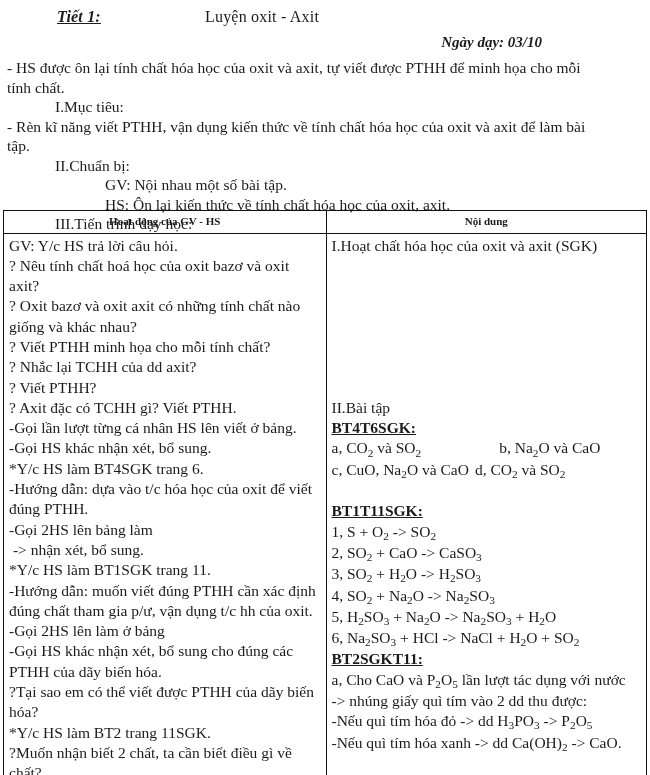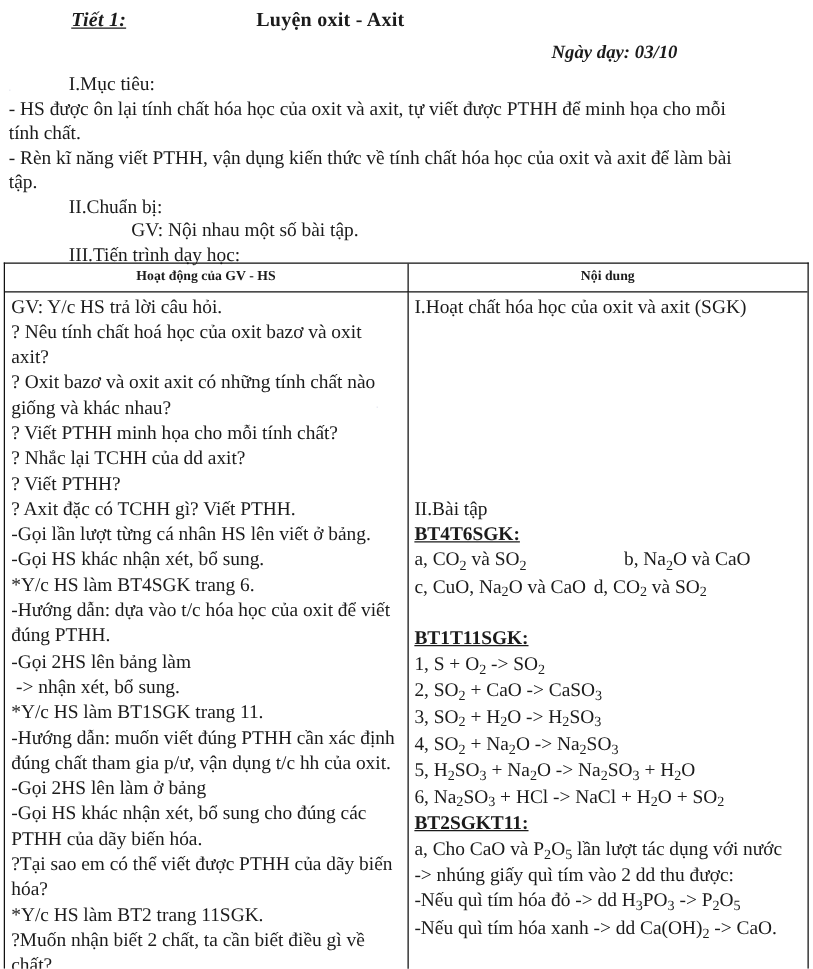--- a/index.html
+++ b/index.html
@@ -41,21 +41,20 @@
     font-size: 16px;
     text-decoration: underline;
     letter-spacing: .2px;
   }
   .lesson-title {
     position: absolute;
     left: 200px;
     top: 2px;
     font-size: 16px;
     letter-spacing: .2px;
-    font-weight: bold;
   }
   .date-row {
     position: relative;
     height: 26px;
   }
   .date-text {
     position: absolute;
     right: 62px;
     top: 2px;
     font-weight: bold;
@@ -149,25 +148,26 @@
 
     <div class="title-row">
       <div class="lesson-label">Tiết 1:</div>
       <div class="lesson-title">Luyện oxit - Axit</div>
     </div>
 
     <div class="date-row">
       <div class="date-text">Ngày dạy: 03/10</div>
     </div>
 
+    <div class="sect indent-0">- HS được ôn lại tính chất hóa học của oxit và axit, tự viết được PTHH để minh họa cho mỗi tính chất.</div>
     <div class="sect indent-1">I.Mục tiêu:</div>
-    <div class="sect indent-0">- HS được ôn lại tính chất hóa học của oxit và axit, tự viết được PTHH để minh họa cho mỗi tính chất.</div>
     <div class="sect indent-0">- Rèn kĩ năng viết PTHH, vận dụng kiến thức về tính chất hóa học của oxit và axit để làm bài tập.</div>
     <div class="sect indent-1">II.Chuẩn bị:</div>
     <div class="sect indent-2">GV: Nội nhau một số bài tập.</div>
+    <div class="sect indent-2">HS: Ôn lại kiến thức về tính chất hóa học của oxit, axit.</div>
     <div class="sect indent-1">III.Tiến trình dạy học:</div>
 
   </div>
 
   <div class="tbl-wrap">
     <table class="plan">
       <colgroup>
           <col class="c1">
           <col class="c2">
         </colgroup>

